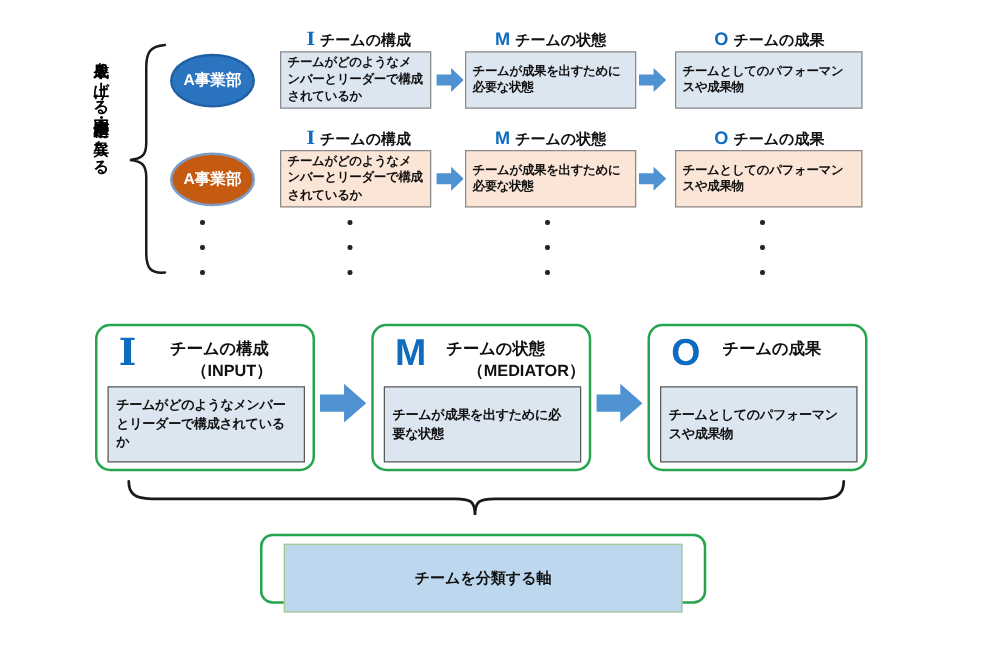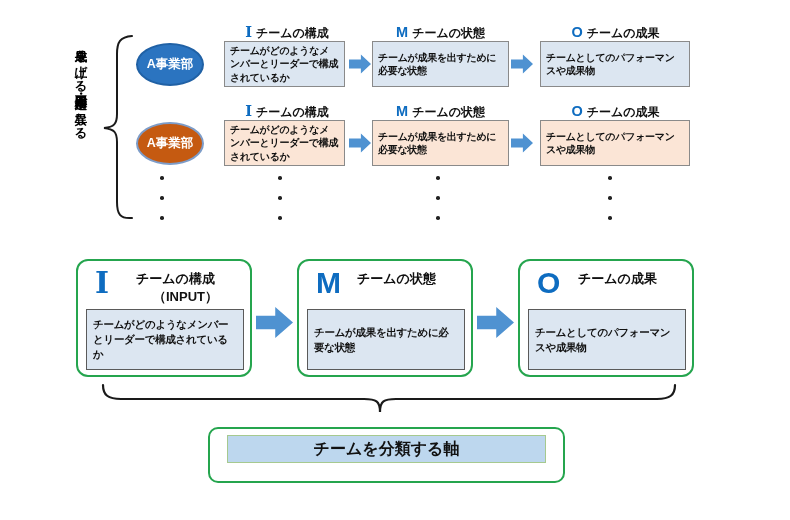--- a/index.html
+++ b/index.html
@@ -54,24 +54,24 @@
   .big-arrow{
     position:absolute;background:#4f92d1;
     clip-path:polygon(0 28%,52% 28%,52% 0,100% 50%,52% 100%,52% 72%,0 72%);
   }
   
   .axis-outer{
     position:absolute;left:208px;top:427px;width:357px;height:56px;box-sizing:border-box;
     border:2.2px solid #25a54e;border-radius:10px;background:#fff;
   }
   .axis-inner{
-    position:absolute;left:17px;top:6px;width:319px;height:28px;box-sizing:border-box;
+    position:absolute;left:17px;top:6px;width:319px;height:55px;box-sizing:border-box;
     background:#bdd7ee;border:1px solid #a6c98f;
     display:flex;flex-direction:column;align-items:center;justify-content:center;
-    font-size:16px;font-weight:bold;line-height:1.55;color:#111;white-space:nowrap;
+    font-size:12px;font-weight:bold;line-height:1.55;color:#111;white-space:nowrap;
   }
 </style>
 </head>
 <body>
 
 <div class="canvas">
 
   <div class="side-label">成果を上げる要因・構造が異なる</div>
   <svg class="brace-svg" style="left:100px;top:34px;" width="34" height="186" viewBox="0 0 34 186">
     <path d="M 32 2 C 20 3 17 8 17 20 L 17 80 C 17 90 14 93 4 94 C 14 95 17 98 17 108 L 17 168 C 17 180 20 185 32 184" fill="none" stroke="#1a1a1a" stroke-width="2" stroke-linecap="round"></path>
@@ -157,20 +157,21 @@
     <div class="desc">
       <span>チームがどのようなメンバーとリーダーで構成されているか</span>
     </div>
   </div>
   <div class="big-arrow" style="left:256px;top:307px;width:37px;height:31px;"></div>
 
   <div class="card" style="left:297px;top:259px;">
     <div class="letter">M</div>
     <div class="ttl">
       <div>チームの状態</div>
+      <div class="subttl">（MEDIATOR）</div>
     </div>
     <div class="desc">
       <span>チームが成果を出すために必要な状態</span>
     </div>
   </div>
   <div class="big-arrow" style="left:477px;top:307px;width:37px;height:31px;"></div>
 
   <div class="card" style="left:518px;top:259px;">
     <div class="letter">O</div>
     <div class="ttl">

